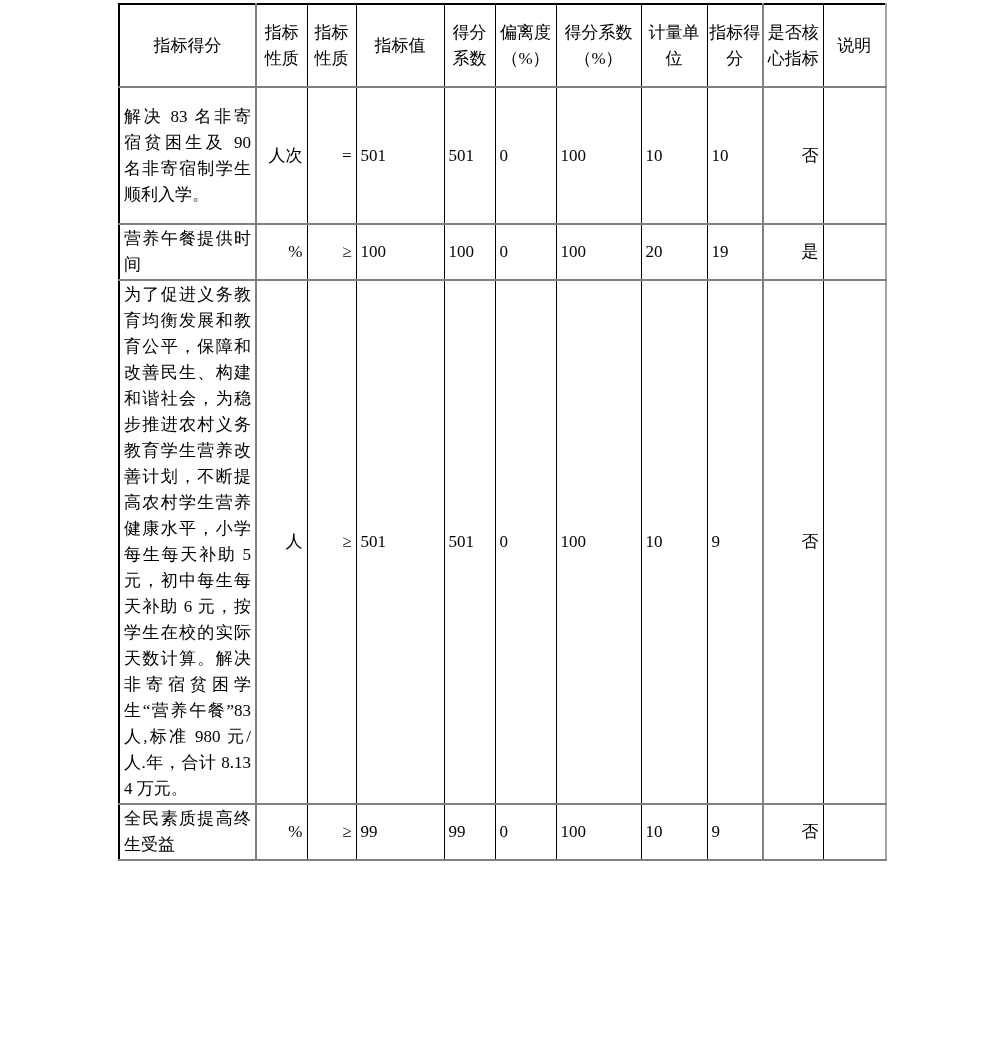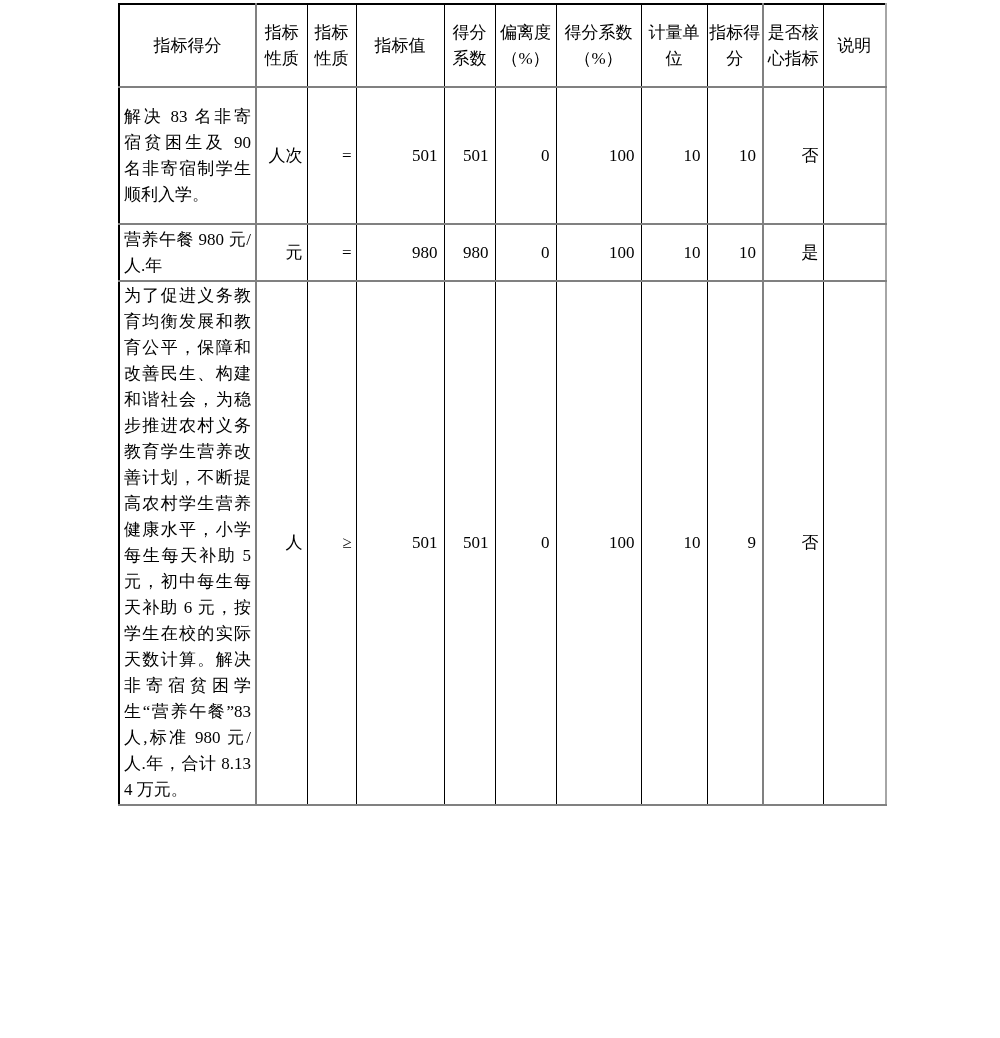--- a/index.html
+++ b/index.html
@@ -37,21 +37,21 @@
   
   tr > *:first-child { border-left: 2px solid #000000; }
   tr > *:last-child  { border-right: 2px solid #a6a6a6; }
   thead tr > th { border-top: 2px solid #000000; }
 
   
   .gray-r { border-right: 2px solid #808080; }
 
   td.c-name { text-align: justify; }
   td.c-left { text-align: right; }
-  td.c-num  { text-align: right; padding-right: 6px; }
+  td.c-num  { text-align: left; padding-right: 6px; }
 </style>
 </head>
 <body>
 
 <div class="doc">
   <table class="perf">
     <colgroup>
       <col style="width:137px">
         <col style="width:51px">
         <col style="width:49px">
@@ -86,41 +86,54 @@
         <td class="c-left">=</td>
         <td class="c-num">501</td>
         <td class="c-num">501</td>
         <td class="c-num">0</td>
         <td class="c-num">100</td>
         <td class="c-num">10</td>
         <td class="c-num gray-r">10</td>
         <td class="c-left">否</td>
         <td class="c-left"></td>
       </tr>
-      <tr style="height:57px">
-        <td class="c-name gray-r">营养午餐 980 元/人.年</td>
-        <td class="c-left">元</td>
-        <td class="c-left">=</td>
-        <td class="c-num">980</td>
-        <td class="c-num">980</td>
+      <tr style="height:56px">
+        <td class="c-name gray-r">营养午餐提供时间</td>
+        <td class="c-left">%</td>
+        <td class="c-left">≥</td>
+        <td class="c-num">100</td>
+        <td class="c-num">100</td>
         <td class="c-num">0</td>
         <td class="c-num">100</td>
-        <td class="c-num">10</td>
-        <td class="c-num gray-r">10</td>
+        <td class="c-num">20</td>
+        <td class="c-num gray-r">19</td>
         <td class="c-left">是</td>
         <td class="c-left"></td>
       </tr>
       <tr style="height:459px">
         <td class="c-name gray-r">为了促进义务教育均衡发展和教育公平，保障和改善民生、构建和谐社会，为稳步推进农村义务教育学生营养改善计划，不断提高农村学生营养健康水平，小学每生每天补助 5 元，初中每生每天补助 6 元，按学生在校的实际天数计算。解决非寄宿贫困学生“营养午餐”83 人,标准 980 元/人.年，合计 8.134 万元。</td>
         <td class="c-left">人</td>
         <td class="c-left">≥</td>
         <td class="c-num">501</td>
         <td class="c-num">501</td>
         <td class="c-num">0</td>
         <td class="c-num">100</td>
         <td class="c-num">10</td>
         <td class="c-num gray-r">9</td>
         <td class="c-left">否</td>
         <td class="c-left"></td>
       </tr>
+      <tr style="height:54px">
+        <td class="c-name gray-r">全民素质提高终生受益</td>
+        <td class="c-left">%</td>
+        <td class="c-left">≥</td>
+        <td class="c-num">99</td>
+        <td class="c-num">99</td>
+        <td class="c-num">0</td>
+        <td class="c-num">100</td>
+        <td class="c-num">10</td>
+        <td class="c-num gray-r">9</td>
+        <td class="c-left">否</td>
+        <td class="c-left"></td>
+      </tr>
     </tbody>
   </table>
 </div>
 
 </body></html>

